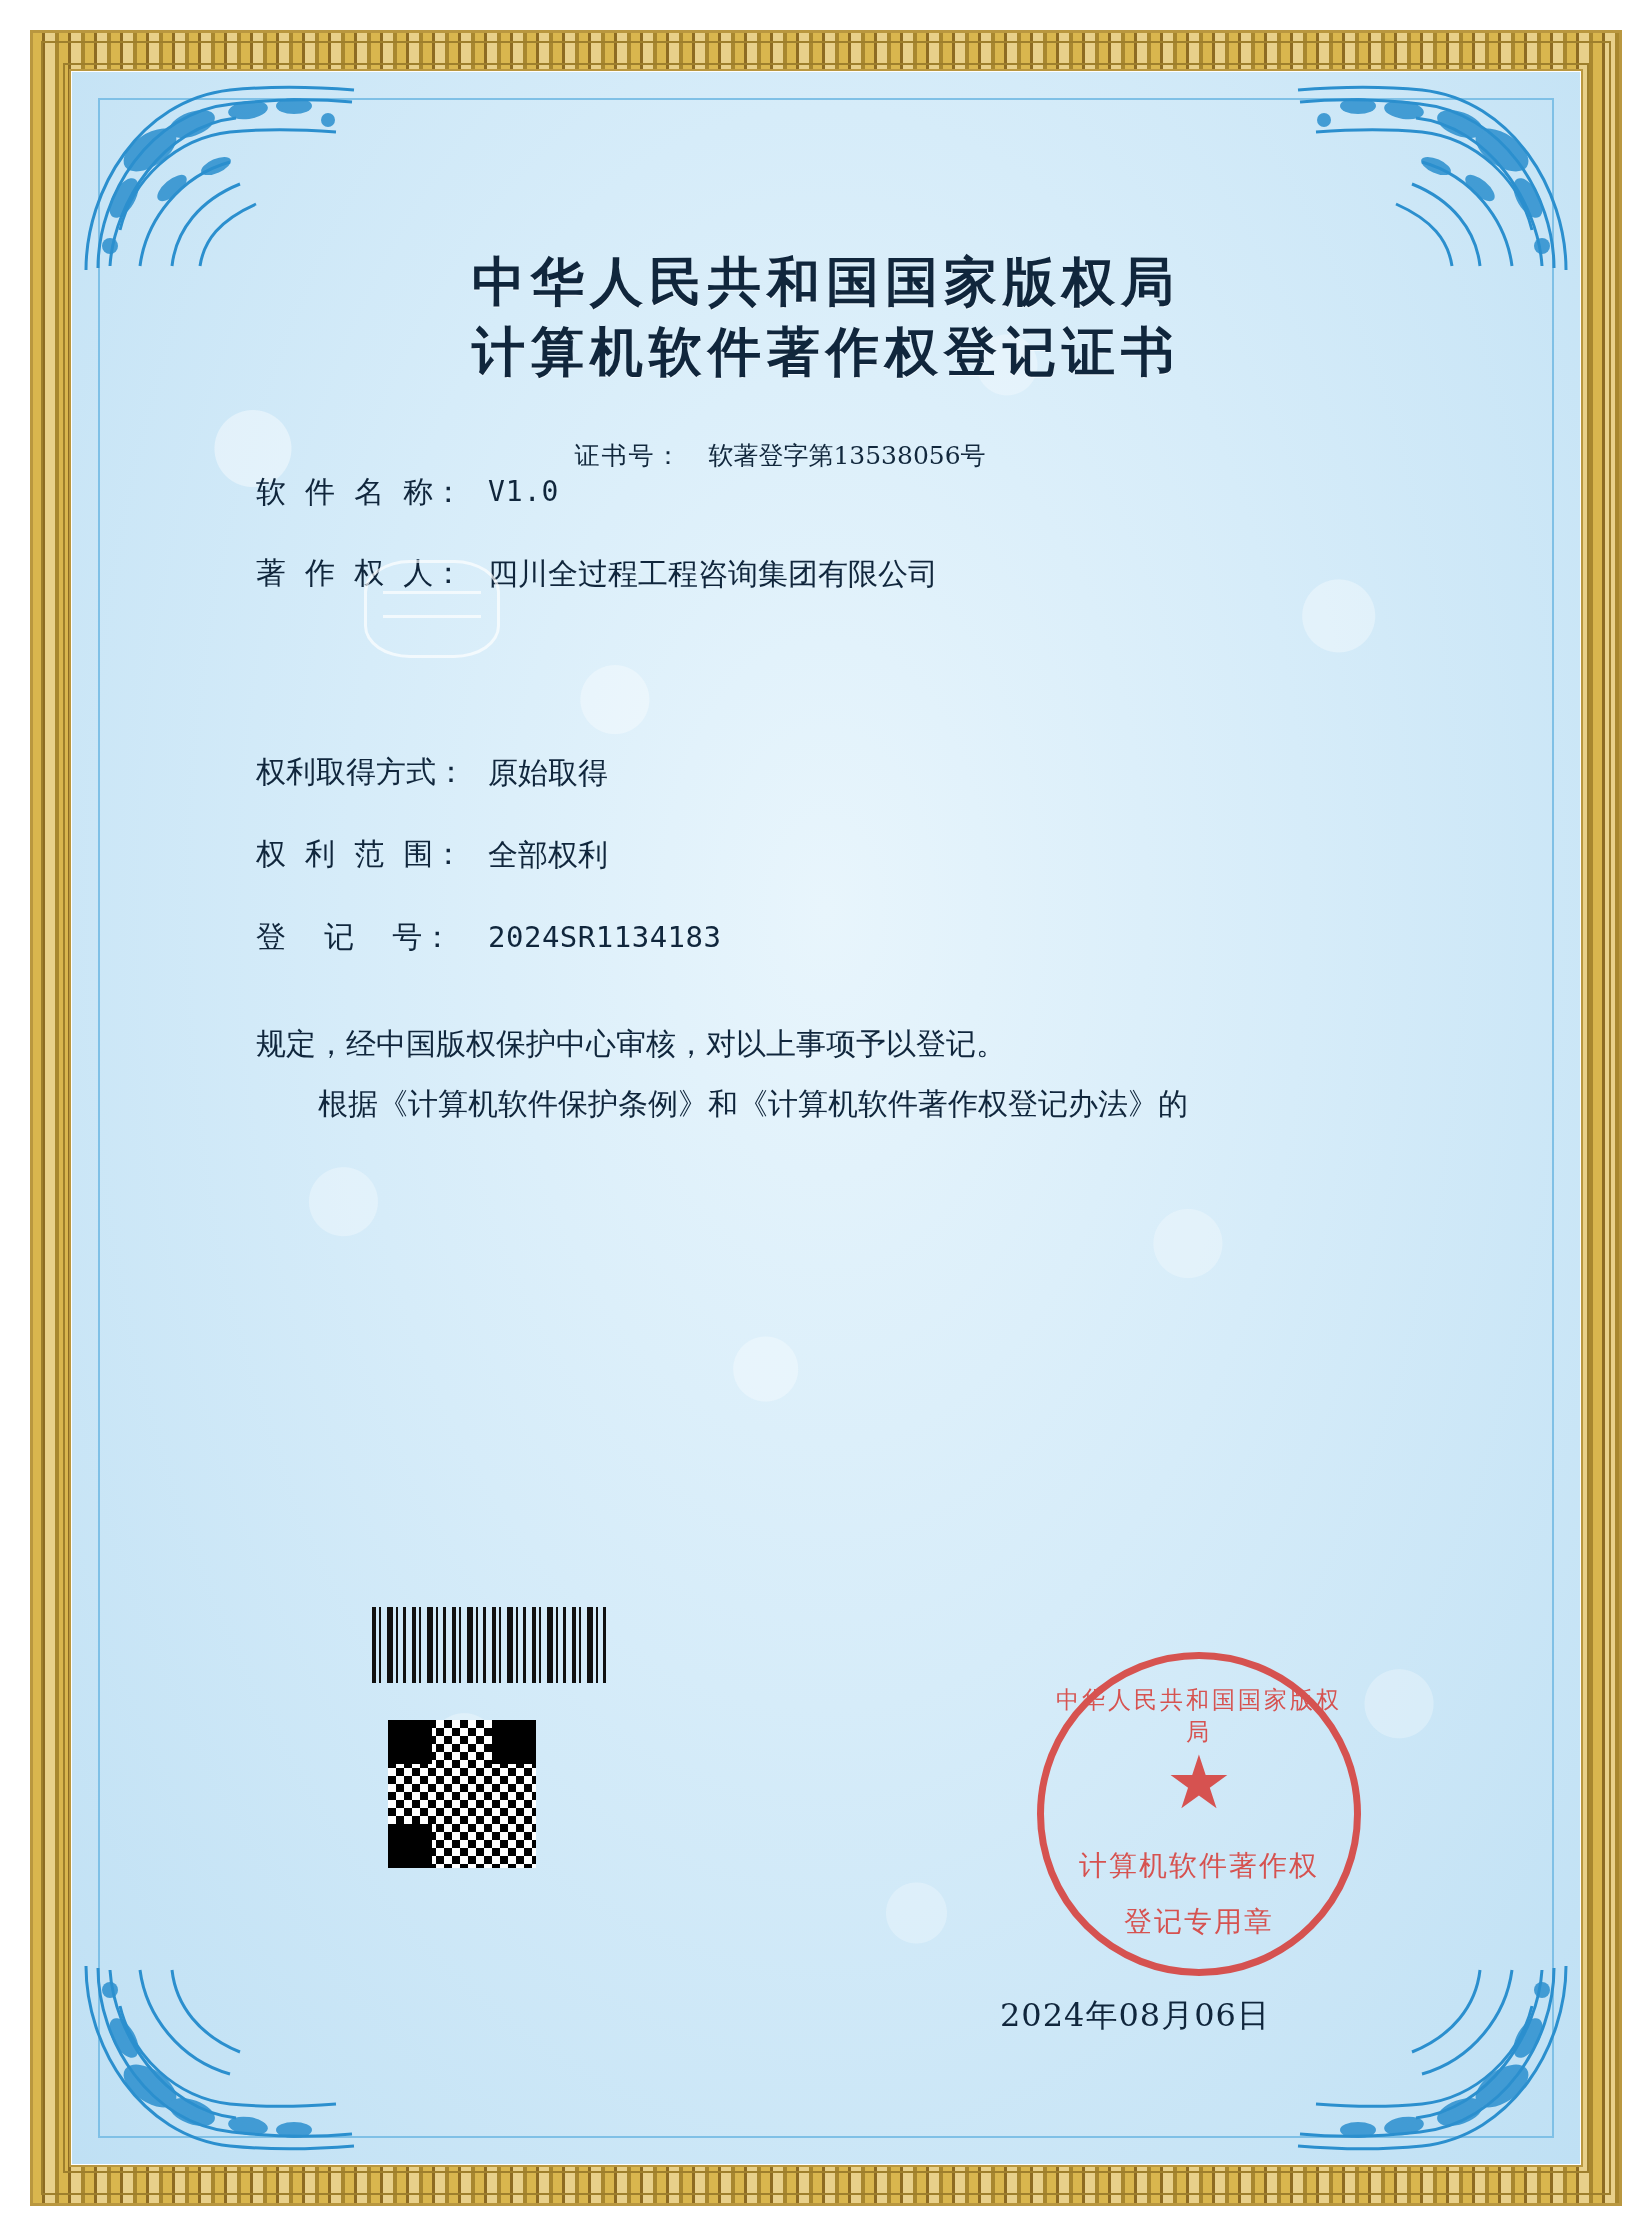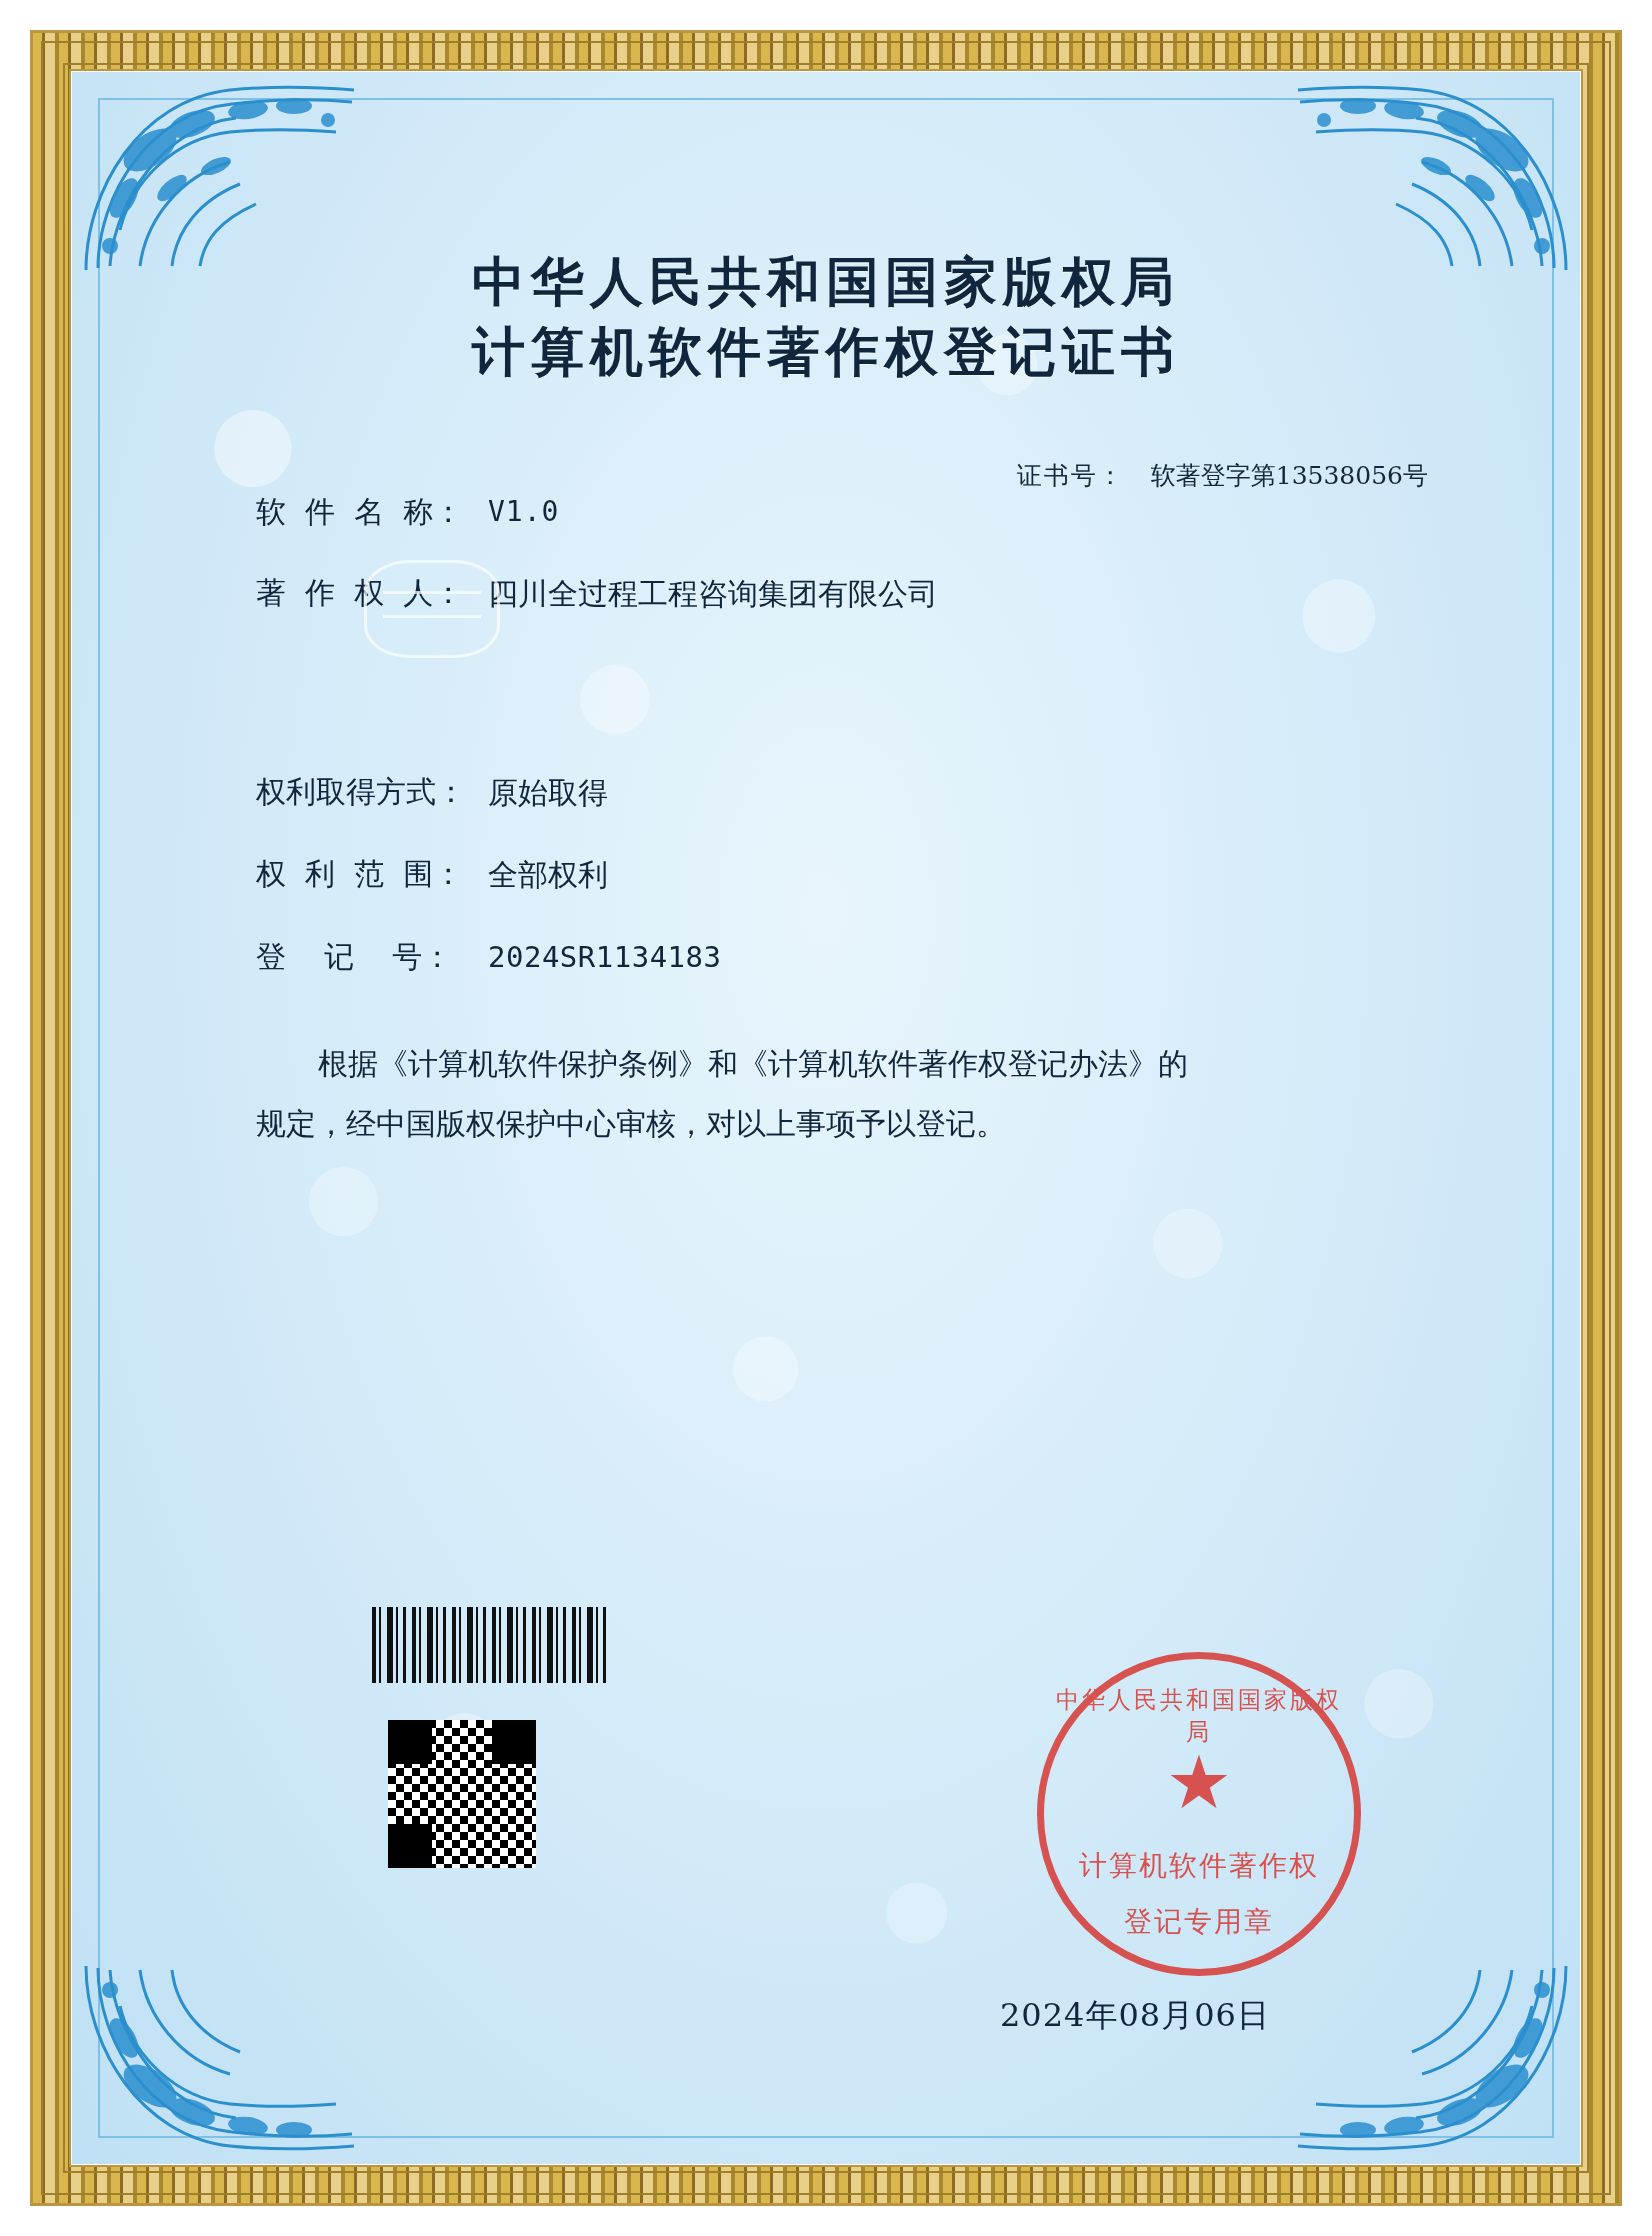--- a/index.html
+++ b/index.html
@@ -113,22 +113,22 @@
     font-family: "DejaVu Serif", "Liberation Serif", serif;
     font-weight: bold;
     font-size: 53px;
     letter-spacing: 6px;
     color: #10263c;
     line-height: 1.32;
     text-shadow: 0 1px 0 rgba(255,255,255,.6);
   }
 
   .cert-no {
-    margin-top: 72px;
-    text-align: right;
+    margin-top: 52px;
+    text-align: center;
     padding-right: 92px;
     font-size: 25px;
     color: #12283d;
     font-family: "DejaVu Serif", "Liberation Serif", serif;
   }
   .cert-no .label { letter-spacing: 2px; }
   .cert-no .value { margin-left: 26px; }
 
   .fields { padding-left: 124px; }
   .field-row {
@@ -432,22 +432,22 @@
         <div class="gap-md"></div>
 
         <div class="field-row">
           <div class="field-label">登    记    号：</div>
           <div class="field-value mono">2024SR1134183</div>
         </div>
 
       </div>
 
       <div class="statement">
+        <p style="text-indent:0">规定，经中国版权保护中心审核，对以上事项予以登记。</p>
         <p>根据《计算机软件保护条例》和《计算机软件著作权登记办法》的</p>
-        <p style="text-indent:0">规定，经中国版权保护中心审核，对以上事项予以登记。</p>
       </div>
 
     </div>
 
     <div class="barcode"></div>
     <div class="qr"></div>
 
     <div class="seal">
       <div class="arc">中华人民共和国国家版权局</div>
       <div class="star">★</div>

